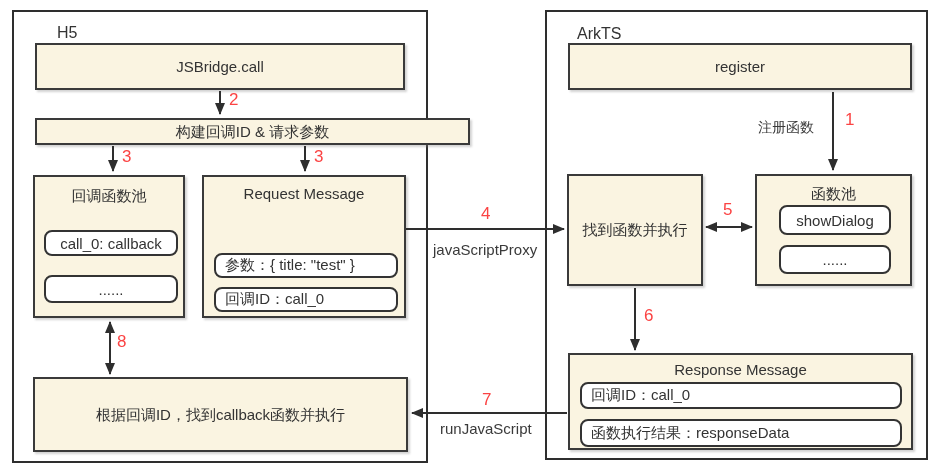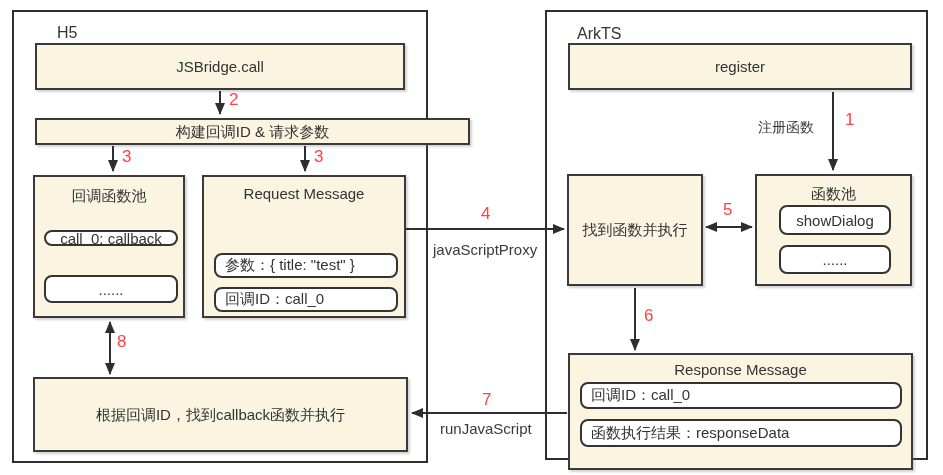--- a/index.html
+++ b/index.html
@@ -61,21 +61,21 @@
   <div class="container" style="left:545px;top:10px;width:383px;height:450px;">
     <span class="container-label" style="left:30px;top:13px;">ArkTS</span>
   </div>
 
   <div class="box" style="left:35px;top:43px;width:370px;height:47px;">JSBridge.call</div>
 
   <div class="box" style="left:35px;top:118px;width:435px;height:27px;">构建回调ID &amp; 请求参数</div>
 
   <div class="group" style="left:33px;top:175px;width:152px;height:143px;">
     <span class="group-title" style="top:10px;">回调函数池</span>
-    <div class="pill center" style="left:9px;top:53px;width:134px;height:16px;">call_0: callback</div>
+    <div class="pill center" style="left:9px;top:53px;width:134px;height:26px;">call_0: callback</div>
     <div class="pill center" style="left:9px;top:98px;width:134px;height:28px;">......</div>
   </div>
 
   <div class="group" style="left:202px;top:175px;width:204px;height:143px;padding-left:19px;">
     <span class="group-title" style="top:8px;">Request Message</span>
     <div class="pill left" style="left:10px;top:76px;width:184px;height:25px;">参数：{ title: "test" }</div>
     <div class="pill left" style="left:10px;top:110px;width:184px;height:25px;">回调ID：call_0</div>
   </div>
 
   <div class="box" style="left:568px;top:43px;width:344px;height:47px;">register</div>
@@ -83,21 +83,21 @@
   <div class="box" style="left:33px;top:377px;width:375px;height:75px;">根据回调ID，找到callback函数并执行</div>
 
   <div class="box" style="left:567px;top:174px;width:136px;height:112px;">找到函数并执行</div>
 
   <div class="group" style="left:755px;top:174px;width:157px;height:112px;">
     <span class="group-title" style="top:9px;">函数池</span>
     <div class="pill center" style="left:22px;top:29px;width:112px;height:30px;">showDialog</div>
     <div class="pill center" style="left:22px;top:69px;width:112px;height:29px;">......</div>
   </div>
 
-  <div class="group" style="left:568px;top:353px;width:345px;height:117px;">
+  <div class="group" style="left:568px;top:353px;width:345px;height:97px;">
     <span class="group-title" style="top:6px;">Response Message</span>
     <div class="pill left" style="left:10px;top:27px;width:322px;height:27px;">回调ID：call_0</div>
     <div class="pill left" style="left:10px;top:64px;width:322px;height:28px;">函数执行结果：responseData</div>
   </div>
 
   <svg class="arrows" width="943" height="475" viewBox="0 0 943 475">
     <defs>
       <marker id="ah" markerUnits="userSpaceOnUse" markerWidth="13" markerHeight="11" refX="11" refY="5" orient="auto">
         <path d="M0,0 L12,5 L0,10 z" fill="#2E2E2E"></path>
       </marker>

